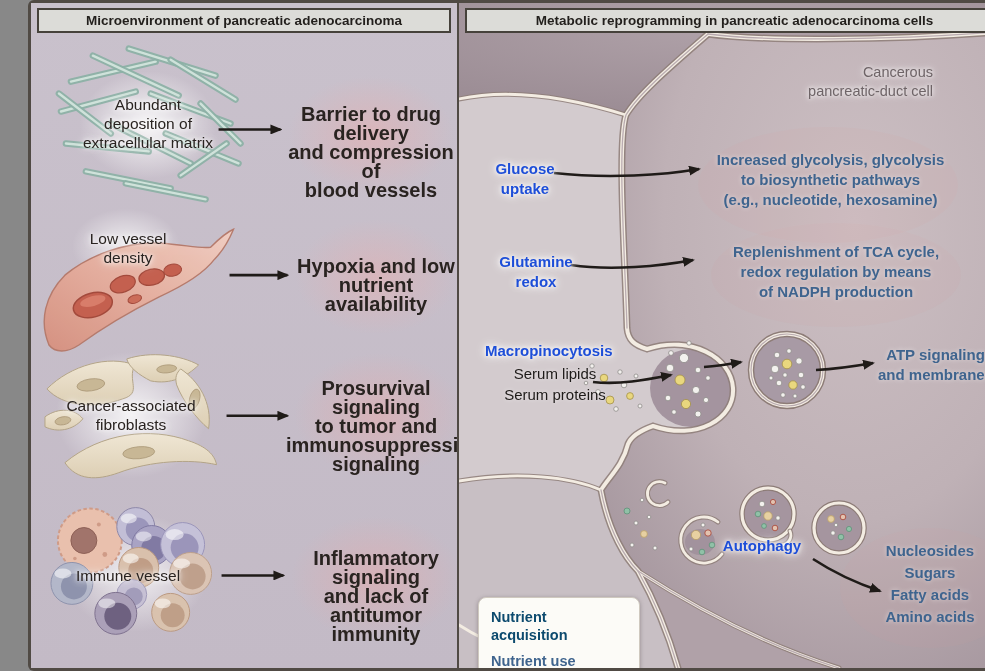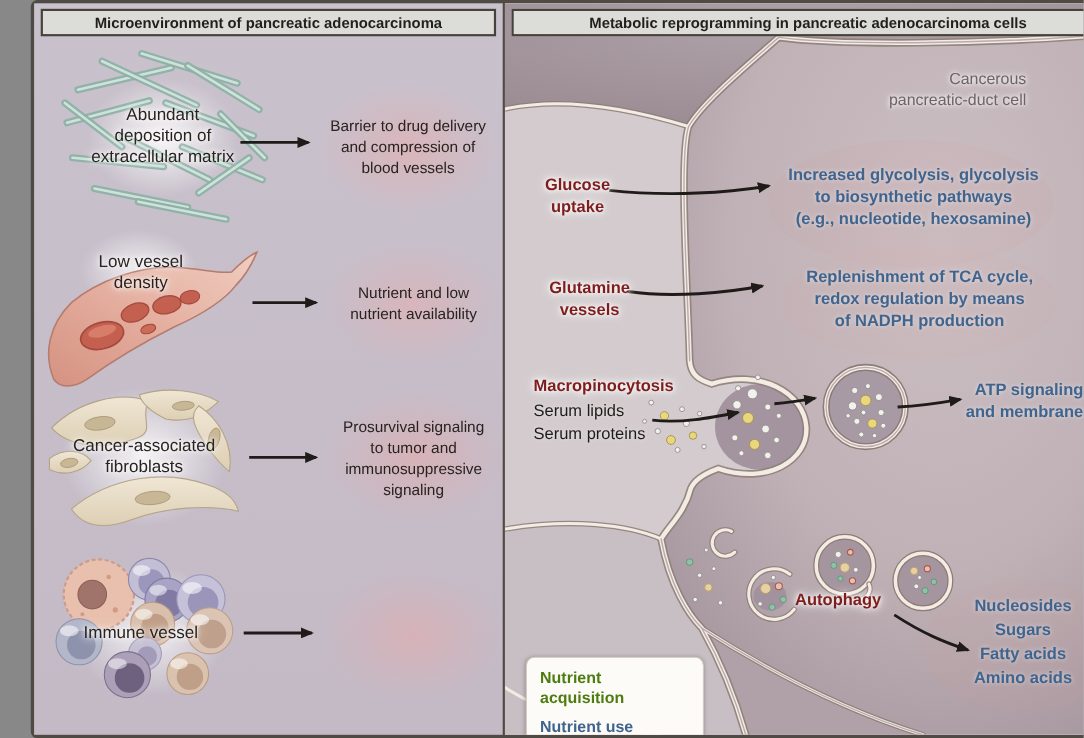--- a/index.html
+++ b/index.html
@@ -18,34 +18,34 @@
       radial-gradient(118px 86px at 345px 575px, rgba(233,168,168,.50), rgba(233,168,168,0) 72%),
       linear-gradient(#c9c1cc,#c3bac6);}
   .panel.right{left:431px;right:3px;background:#d2cacd;}
   svg.art{position:absolute;left:0;top:0;width:100%;height:100%;}
   .hdr{position:absolute;top:5px;left:6px;right:6px;height:25px;background:#dcdcd8;border:2px solid #46423b;
        display:flex;align-items:center;justify-content:center;font-weight:bold;font-size:13.5px;color:#221f1c;
        box-sizing:border-box;z-index:5;}
   .t{position:absolute;white-space:pre-line;text-align:center;z-index:4;}
   .cap{font-size:15.5px;line-height:19px;color:#292320;
        text-shadow:0 0 4px #fff,0 0 8px rgba(255,255,255,.9),0 0 14px rgba(255,255,255,.7);}
-  .eff{font-size:14px;line-height:19px;color:#292320;}
-  .red{font-size:15px;line-height:20px;font-weight:bold;color:#7f1d1d;
+  .eff{font-size:20px;line-height:19px;color:#292320;font-weight:bold;}
+  .red{font-size:15px;line-height:20px;font-weight:bold;color:#1d4ed8;
        text-shadow:0 0 4px #fff,0 0 8px rgba(255,255,255,.95),0 0 13px rgba(255,255,255,.8);}
   .blue{font-size:15px;line-height:20px;font-weight:bold;color:#3f648e;
        text-shadow:0 0 5px rgba(255,255,255,.55);}
   .blk{font-size:15px;line-height:21px;color:#1e1b19;text-align:left;
        text-shadow:0 0 4px rgba(255,255,255,.6);}
   .gray{font-size:14.5px;line-height:19px;color:#6e6467;
        text-shadow:0 0 4px #fff,0 0 8px rgba(255,255,255,.9);}
   .legend{position:absolute;left:19px;top:594px;width:162px;box-sizing:border-box;z-index:4;
        background:#fcfbf7;border:1px solid #cfc9bf;border-radius:8px;padding:10px 12px 9px;
        box-shadow:0 1px 4px rgba(70,60,65,.4);}
   .legend div{white-space:pre-line;font-weight:bold;font-size:14.5px;line-height:18px;}
-  .legend .lr{color:#4d7c0f;margin-bottom:8px;}
+  .legend .lr{color:#0c4a6e;margin-bottom:8px;}
   .legend .lb{color:#3f648e;}
   
   .memD{fill:none;stroke:#8d7c77;stroke-width:7;stroke-linecap:round;opacity:.85;}
   .memL{fill:none;stroke:#f3ece2;stroke-width:4;stroke-linecap:round;}
   .memC{fill:none;stroke:#b9abb0;stroke-width:1.3;stroke-linecap:round;}
   .memD2{fill:none;stroke:#8d7c77;stroke-width:5;stroke-linecap:round;opacity:.85;}
   .memL2{fill:none;stroke:#f3ece2;stroke-width:2.8;stroke-linecap:round;}
   .arr{fill:none;stroke:#1f1b18;stroke-width:2.6;}
   .pw{fill:#f3f1ee;stroke:#8f8d8a;stroke-width:.8;}
   .py{fill:#e9d77e;stroke:#a3904a;stroke-width:.8;}
@@ -188,29 +188,32 @@
     </header>
 
     <div class="t cap" style="left:27px;top:92px;width:180px;">Abundant
 deposition of
 extracellular matrix</div>
     <div class="t eff" style="left:245px;top:102px;width:190px;">Barrier to drug delivery
 and compression of
 blood vessels</div>
     <div class="t cap" style="left:32px;top:226px;width:130px;">Low vessel
 density</div>
-    <div class="t eff" style="left:255px;top:254px;width:180px;">Nutrient and low
+    <div class="t eff" style="left:255px;top:254px;width:180px;">Hypoxia and low
 nutrient availability</div>
     <div class="t cap" style="left:20px;top:393px;width:160px;">Cancer-associated
 fibroblasts</div>
     <div class="t eff" style="left:255px;top:376px;width:180px;">Prosurvival signaling
 to tumor and
 immunosuppressive
 signaling</div>
     <div class="t cap" style="left:32px;top:563px;width:130px;">Immune vessel</div>
+    <div class="t eff" style="left:250px;top:546px;width:190px;">Inflammatory signaling
+and lack of antitumor
+immunity</div>
   </section>
 
   <section class="panel right">
     <svg class="art" viewBox="0 0 551 665" preserveAspectRatio="none">
       <defs>
         <marker id="ahR" markerWidth="12" markerHeight="10" refX="10" refY="5" orient="auto" markerUnits="userSpaceOnUse">
           <path d="M0,0 L12,5 L0,10 Z" fill="#1f1b18"></path>
         </marker>
         <radialGradient id="gMain" cx="62%" cy="30%" r="85%">
           <stop offset="0%" stop-color="#ccbfc3"></stop>
@@ -367,26 +370,26 @@
     </header>
 
     <div class="t gray" style="left:284px;top:60px;width:190px;text-align:right;">Cancerous
 pancreatic-duct cell</div>
     <div class="t red" style="left:16px;top:156px;width:100px;">Glucose
 uptake</div>
     <div class="t blue" style="left:254px;top:147px;width:235px;">Increased glycolysis, glycolysis
 to biosynthetic pathways
 (e.g., nucleotide, hexosamine)</div>
     <div class="t red" style="left:27px;top:249px;width:100px;">Glutamine
-vessels</div>
+redox</div>
     <div class="t blue" style="left:262px;top:239px;width:230px;">Replenishment of TCA cycle,
 redox regulation by means
 of NADPH production</div>
     <div class="t red" style="left:26px;top:338px;width:170px;text-align:left;">Macropinocytosis</div>
-    <div class="t blk" style="left:26px;top:360px;width:140px;">Serum lipids
+    <div class="t blk" style="left:26px;top:360px;width:140px;text-align:center;">Serum lipids
 Serum proteins</div>
     <div class="t blue" style="left:414px;top:342px;width:125px;">ATP signaling
 and membranes</div>
     <div class="t red" style="left:253px;top:533px;width:100px;">Autophagy</div>
     <div class="t blue" style="left:411px;top:537px;width:120px;line-height:22px;">Nucleosides
 Sugars
 Fatty acids
 Amino acids</div>
 
     <div class="legend">

